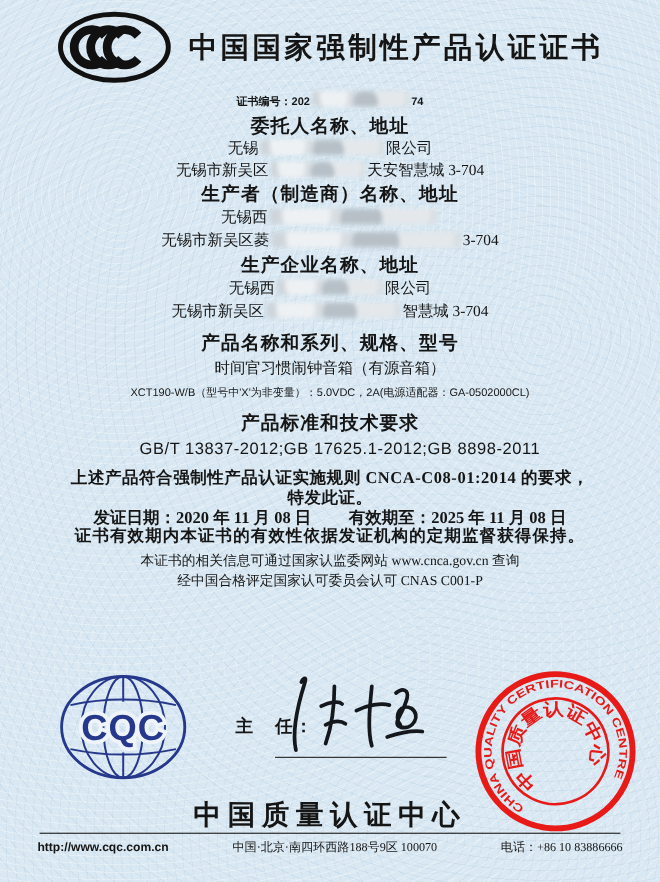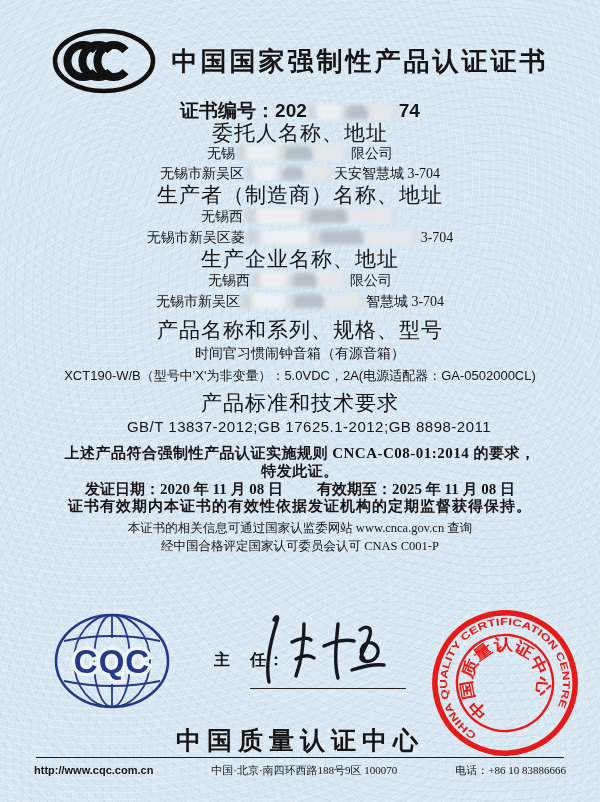--- a/index.html
+++ b/index.html
@@ -9,30 +9,30 @@
   .cert {
     position:relative; width:600px; height:802px; overflow:hidden;
     background-color:#d9e8f2;
     background-image:
       repeating-radial-gradient(circle at 18% 22%, rgba(255,255,255,.28) 0 1px, rgba(255,255,255,0) 1px 7px),
       repeating-radial-gradient(circle at 82% 38%, rgba(150,185,212,.16) 0 1px, rgba(255,255,255,0) 1px 9px),
       repeating-radial-gradient(circle at 45% 75%, rgba(255,255,255,.22) 0 1px, rgba(255,255,255,0) 1px 11px),
       repeating-radial-gradient(circle at 65% 95%, rgba(150,185,212,.12) 0 1px, rgba(255,255,255,0) 1px 8px);
   }
 
-  .header { display:flex; align-items:center; justify-content:center; gap:16px; padding-top:28px; }
+  .header { display:flex; align-items:center; justify-content:center; gap:16px; padding-top:10px; }
   .header h1 { font-family:"Liberation Sans", sans-serif; font-size:26px; font-weight:bold; letter-spacing:3px; white-space:nowrap; }
   .ccc-logo { flex:0 0 auto; }
 
   .content { text-align:center; }
   .line { font-size:14px; line-height:20px; }
-  .heading { font-size:21px; font-weight:normal; line-height:22px; letter-spacing:1px; }
-  .certno { font-size:19px; line-height:22px; margin-top:6px; font-weight:bold; font-family:"Liberation Sans", sans-serif;}
+  .heading { font-size:17px; font-weight:bold; line-height:22px; letter-spacing:1px; }
+  .certno { font-size:10px; line-height:22px; margin-top:6px; font-weight:bold; font-family:"Liberation Sans", sans-serif;}
   .mono-line { font-family:"Liberation Sans", sans-serif; font-size:15px; line-height:24px; letter-spacing:.5px;margin-left:18px;}
-  .spec-line { font-family:"Liberation Sans", sans-serif; font-size:13px; line-height:21px; }
+  .spec-line { font-family:"Liberation Sans", sans-serif; font-size:10px; line-height:21px; }
   .statement { font-size:15px; font-weight:bold; line-height:19px; letter-spacing:.5px; }
   .dates { font-size:15px; font-weight:bold; line-height:18px; }
   .dates span { display:inline-block; }
   .dates .gap { width:34px; }
   .note { font-size:12.5px; line-height:18px; }
 
   .blur {
     display:inline-block; height:14px; vertical-align:-2px; border-radius:2px; margin:0 2px;
     background:
       radial-gradient(circle at 22% 35%, #eef1f3 0 18%, rgba(0,0,0,0) 19%),

